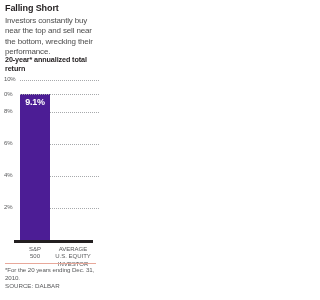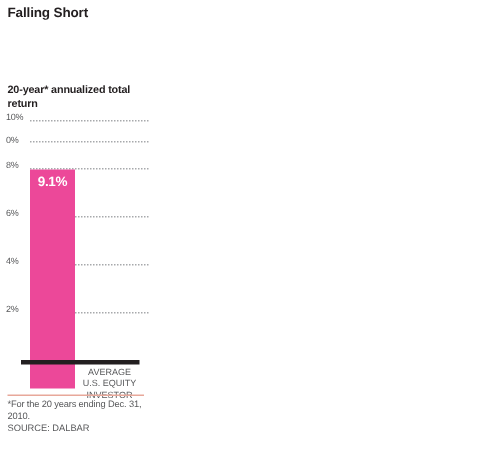--- a/index.html
+++ b/index.html
@@ -78,22 +78,21 @@
     position: absolute;
     left: 20px;
     right: 2px;
     top: 0;
     height: 1px;
     border-top: 1px dotted #a7a9ac;
   }
 
   .bar {
     position: absolute;
-    background: #ec4899;
-    margin-top: 19px;
+    background: #4c1d95;
   }
   .barvalue {
     position: absolute;
     top: 3px;
     left: 0;
     width: 100%;
     text-align: center;
     font-size: 9px;
     font-weight: bold;
     color: #ffffff;
@@ -145,20 +144,21 @@
     letter-spacing: 0px;
   }
 </style>
 </head>
 <body>
 
 <div id="card">
 
   <div id="headline">Falling Short</div>
 
+  <div id="deck">Investors constantly buy near the top and sell near the bottom, wrecking their performance.</div>
 
   <div id="axis-title">20-year* annualized total return</div>
 
   <div id="plot">
 
     <div class="gridrow" style="top:6px;">
       <span class="gridlabel">10%</span>
       <span class="gridline"></span>
     </div>
     <div class="gridrow" style="top:38px;">

